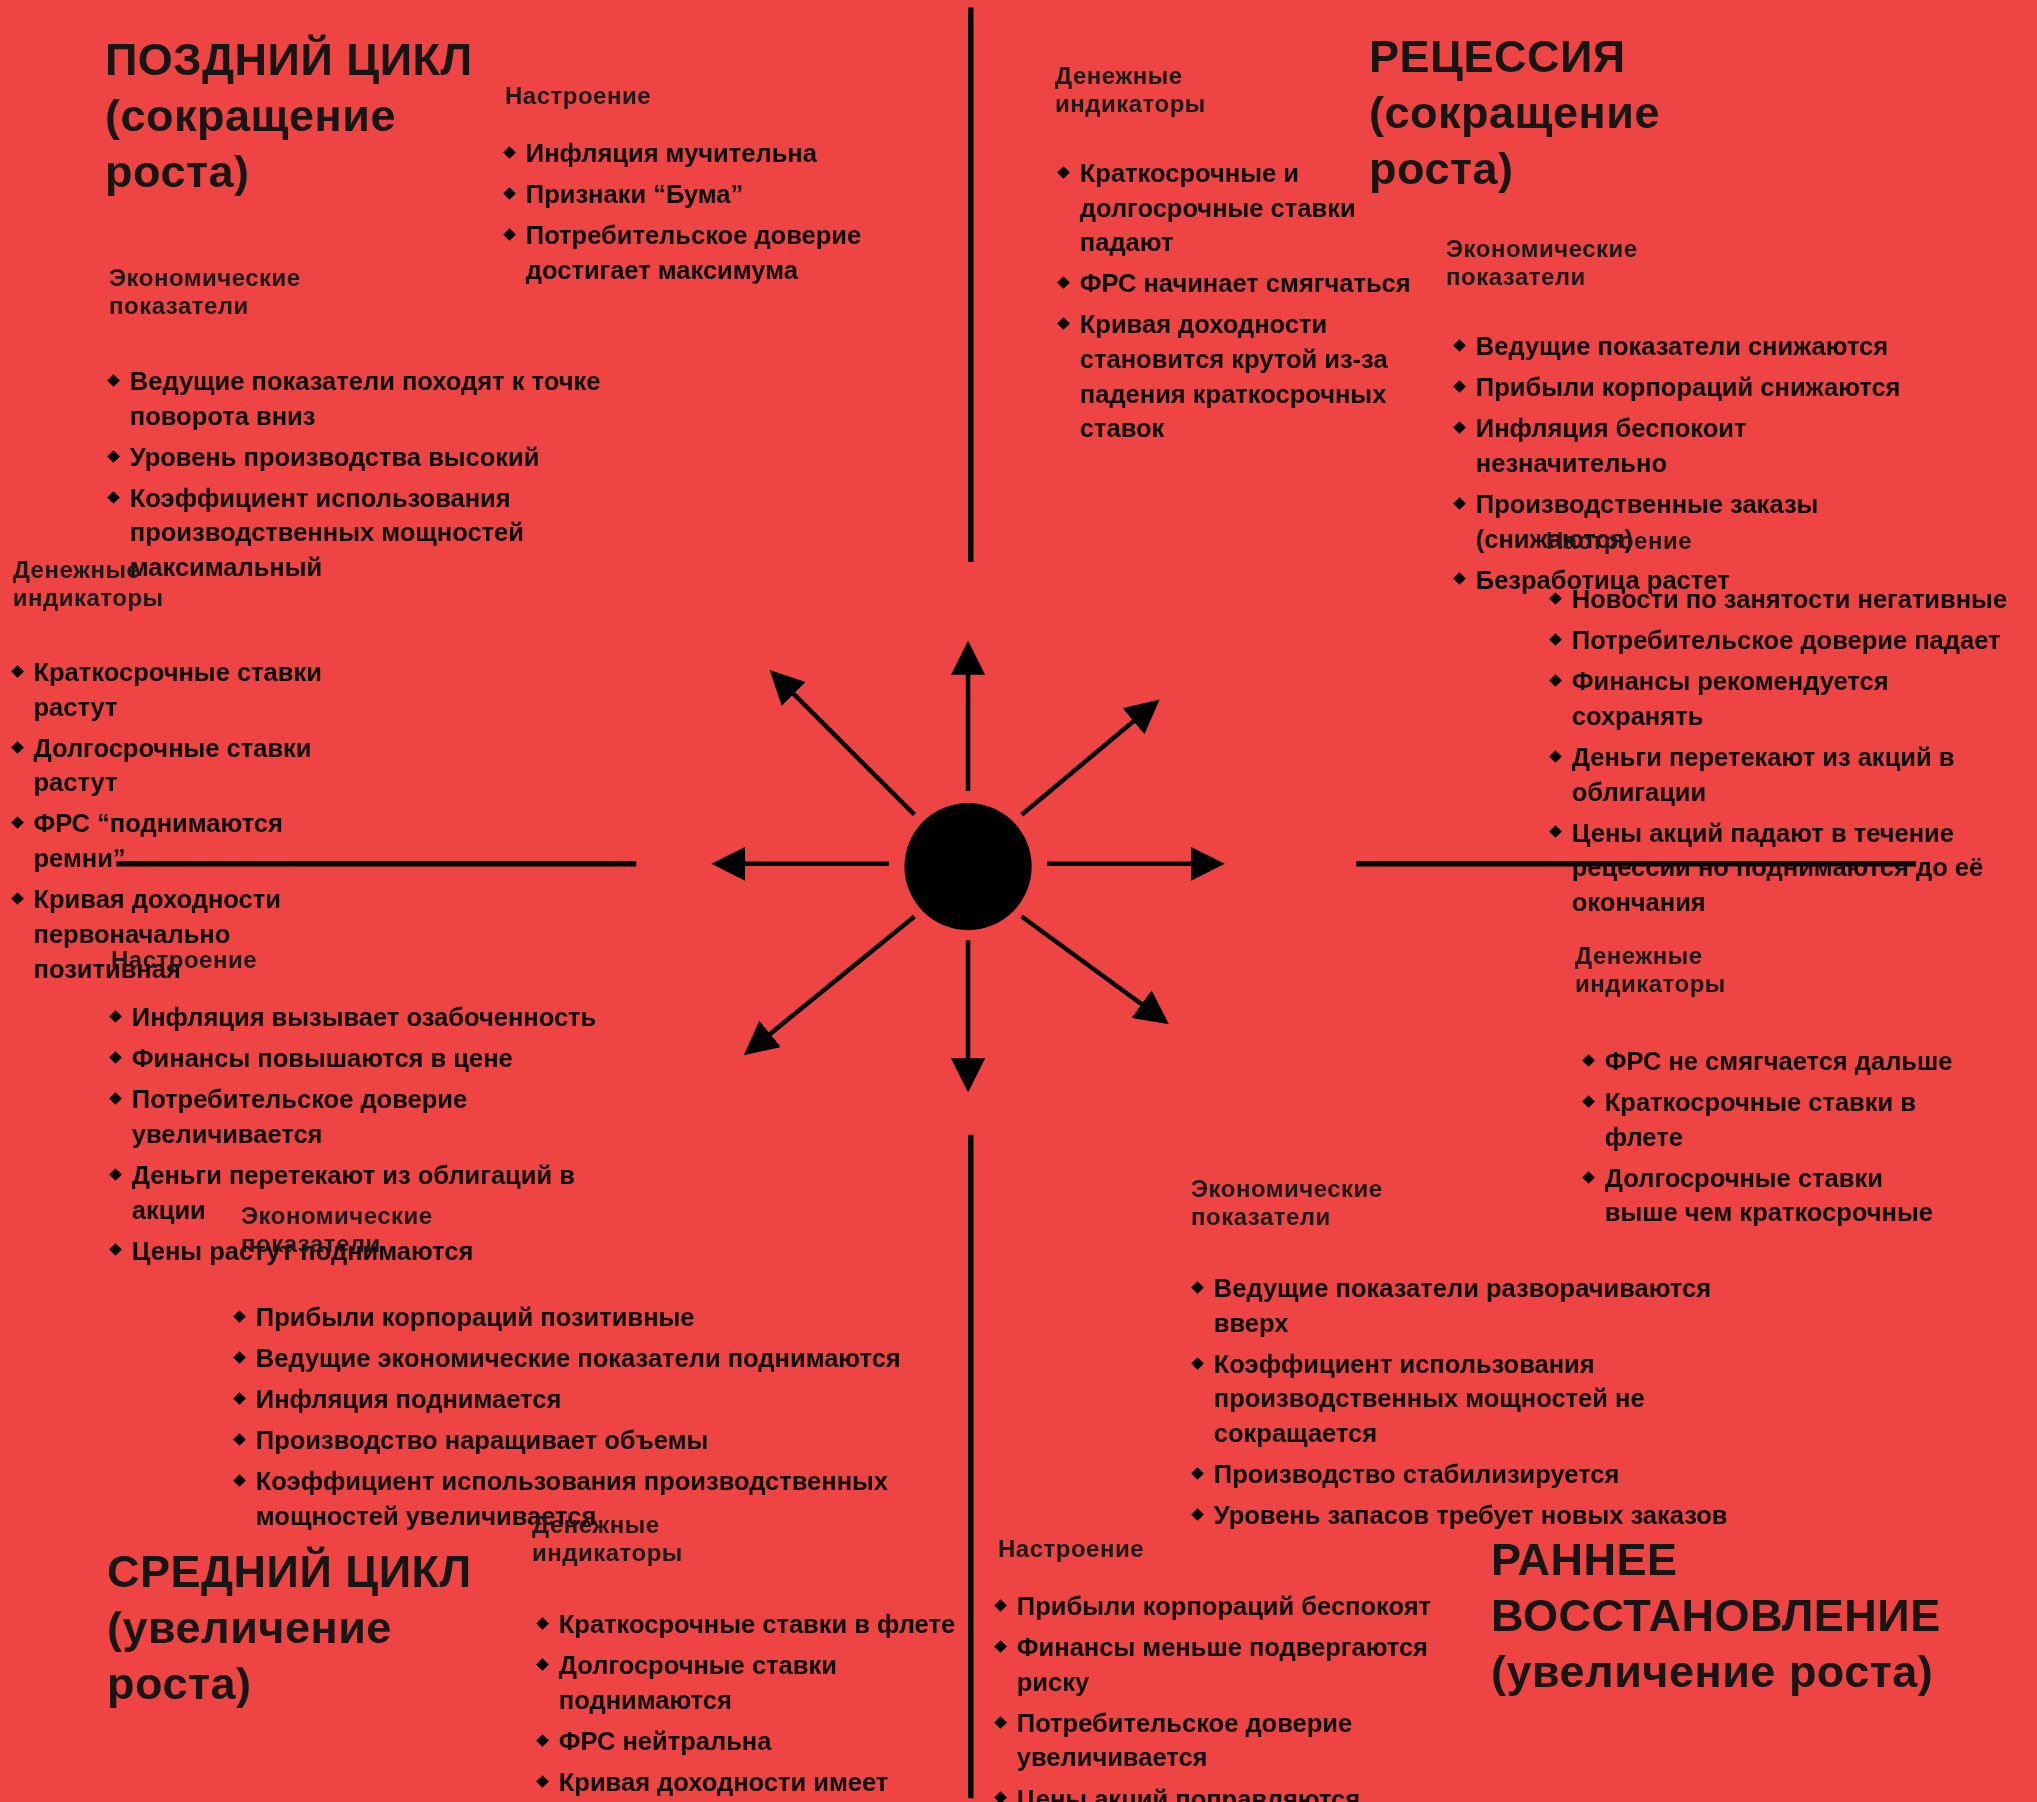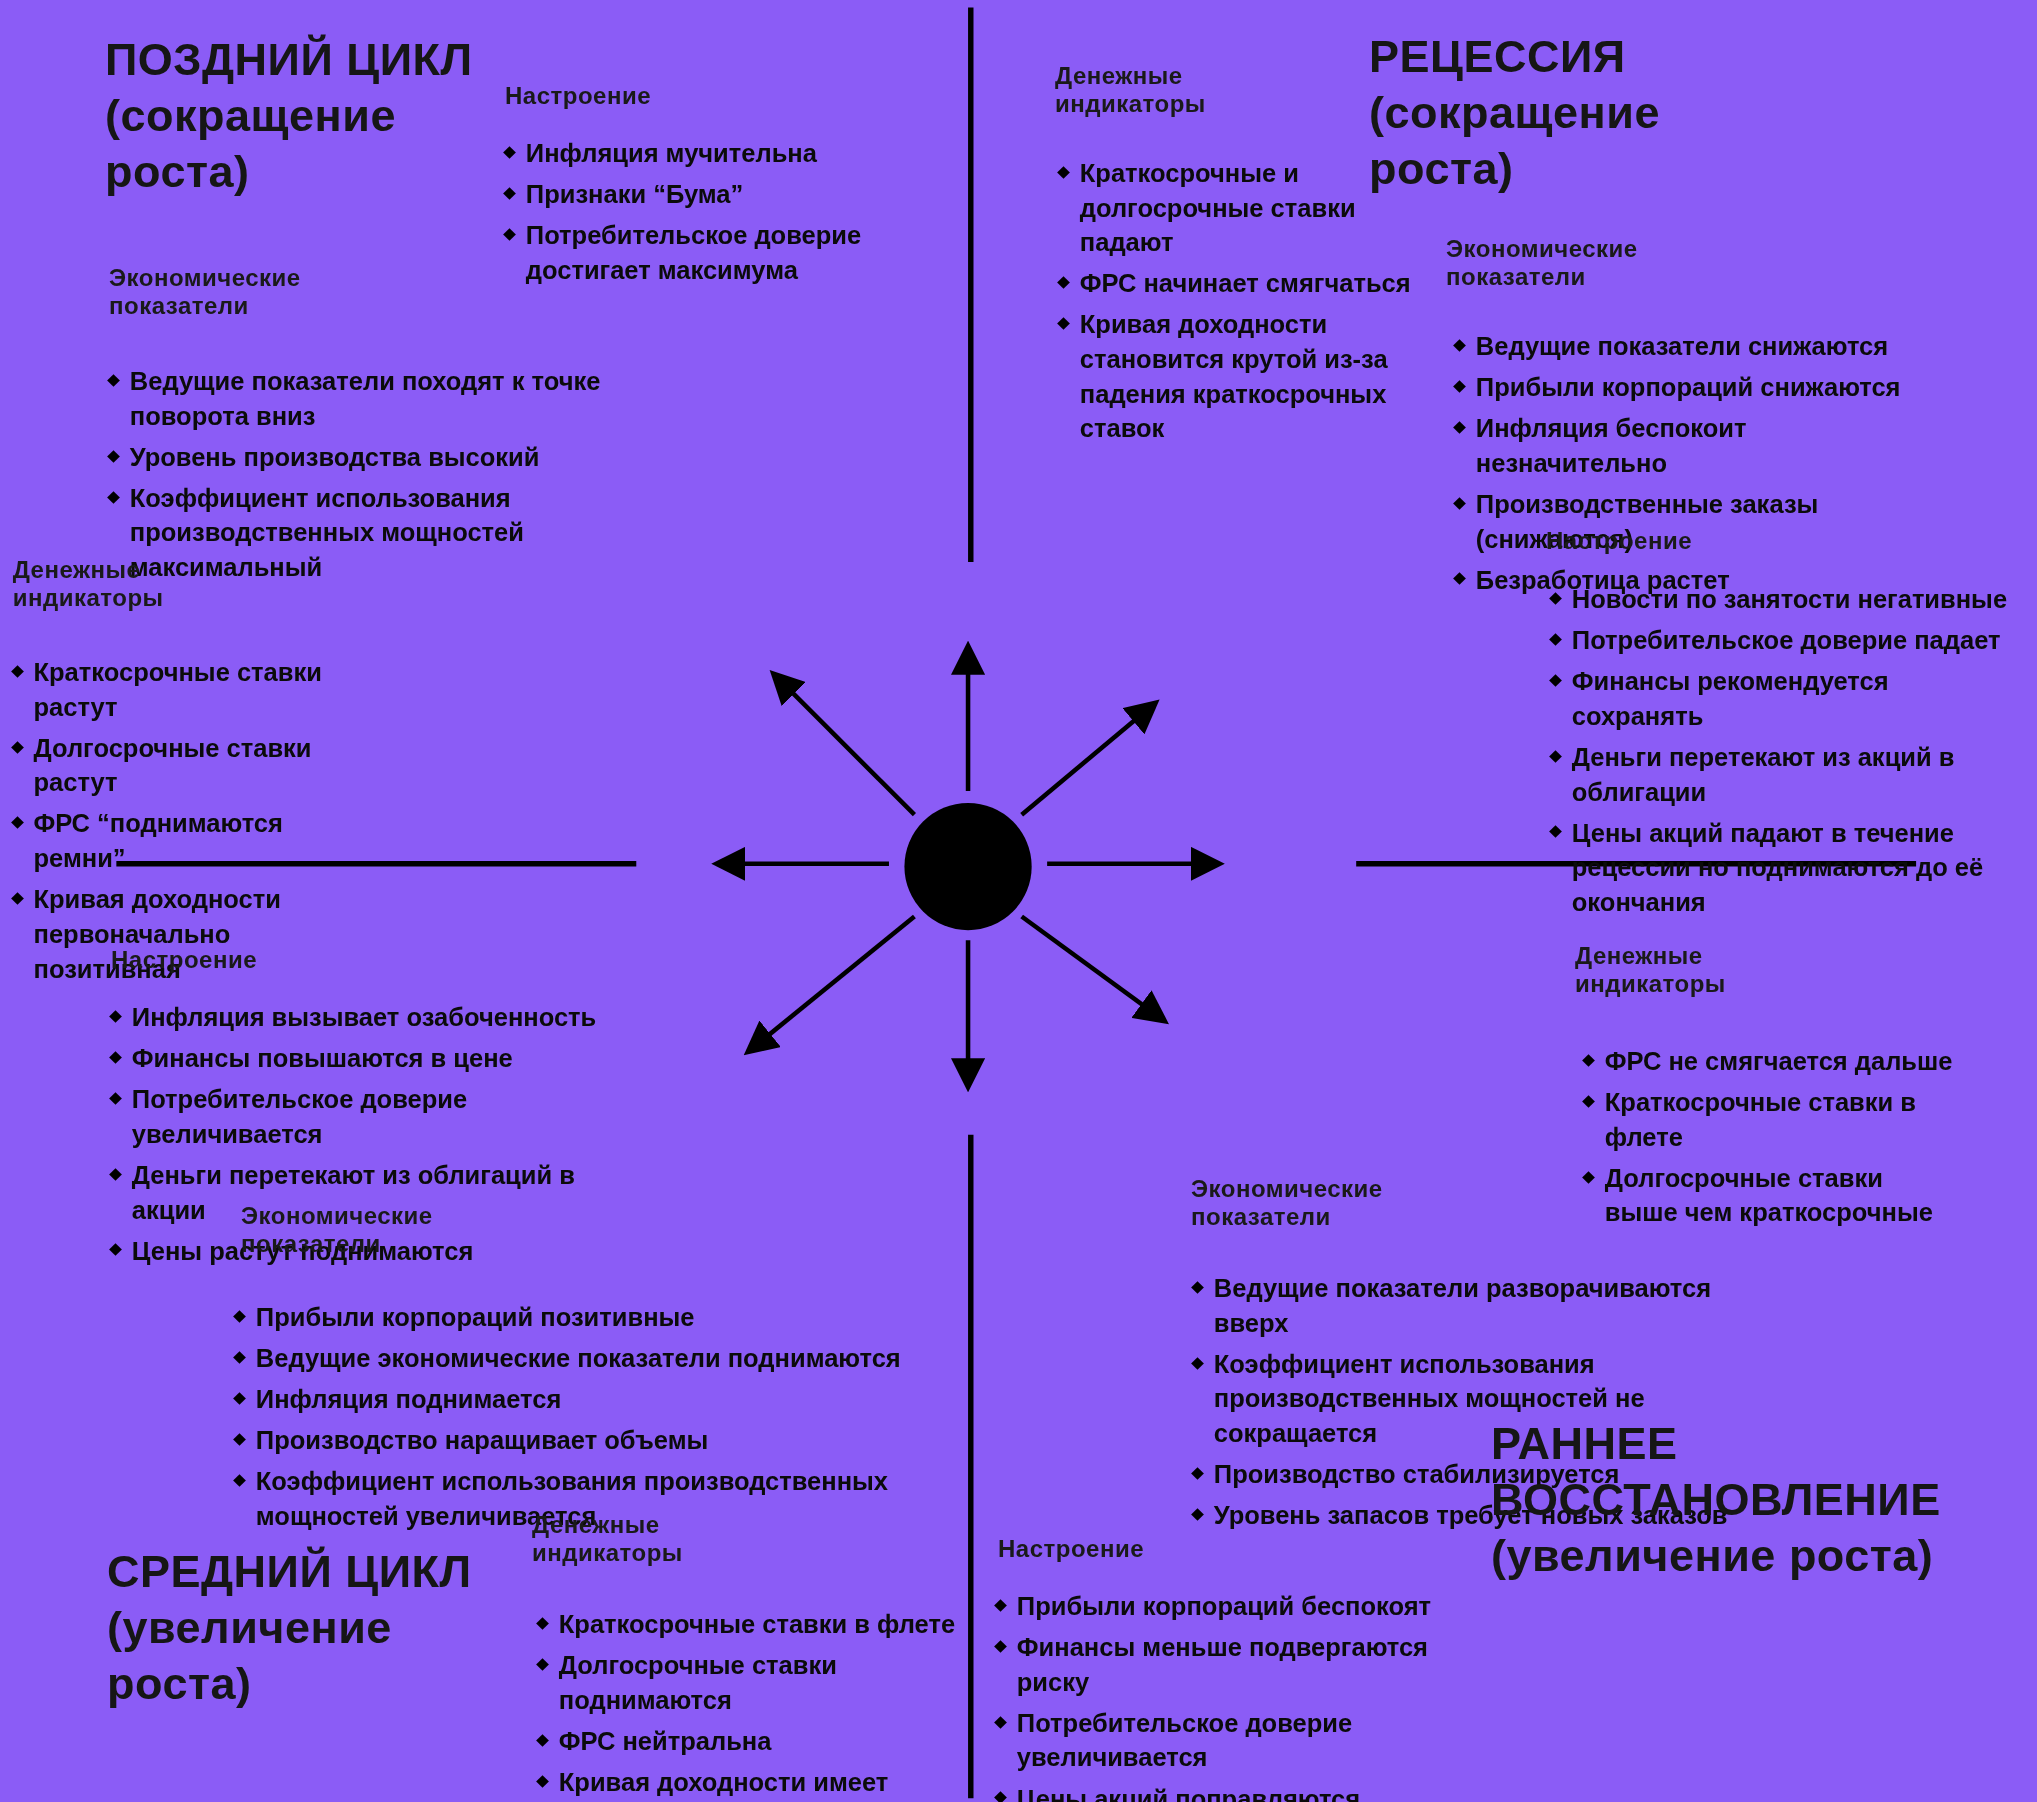--- a/index.html
+++ b/index.html
@@ -1,20 +1,20 @@
 <!DOCTYPE html>
 <html style="font-size:14.5px"><head>
 <meta charset="utf-8">
 <title>Economic Cycle Diagram</title>
 <style>
   html,body{margin:0;padding:0;background:#ffffff;}
   .canvas{
     position:relative;
     width:2037px;height:1803px;
-    background:#8b5cf6;
+    background:#ef4444;
     color:#0b0b0b;
     font-family:"Liberation Sans", sans-serif;
     overflow:hidden;
   }
   .abs{position:absolute;}
   .title{
     font-weight:bold;
     font-size:45px;
     line-height:1.24;
     letter-spacing:0.5px;
@@ -329,20 +329,20 @@
       <div class="bullet">
         <span class="bullet-marker"></span>
         <span class="bullet-text">Потребительское доверие увеличивается</span>
       </div>
       <div class="bullet">
         <span class="bullet-marker"></span>
         <span class="bullet-text">Цены акций поправляются</span>
       </div>
     </div>
 
-  <div class="abs title" style="left:1491px;top:1416px">
+  <div class="abs title" style="left:1491px;top:1532px">
     <div>РАННЕЕ</div>
     <div>ВОССТАНОВЛЕНИЕ</div>
     <div>(увеличение роста)</div>
   </div>
 
 </div>
 
 
 </body></html>

